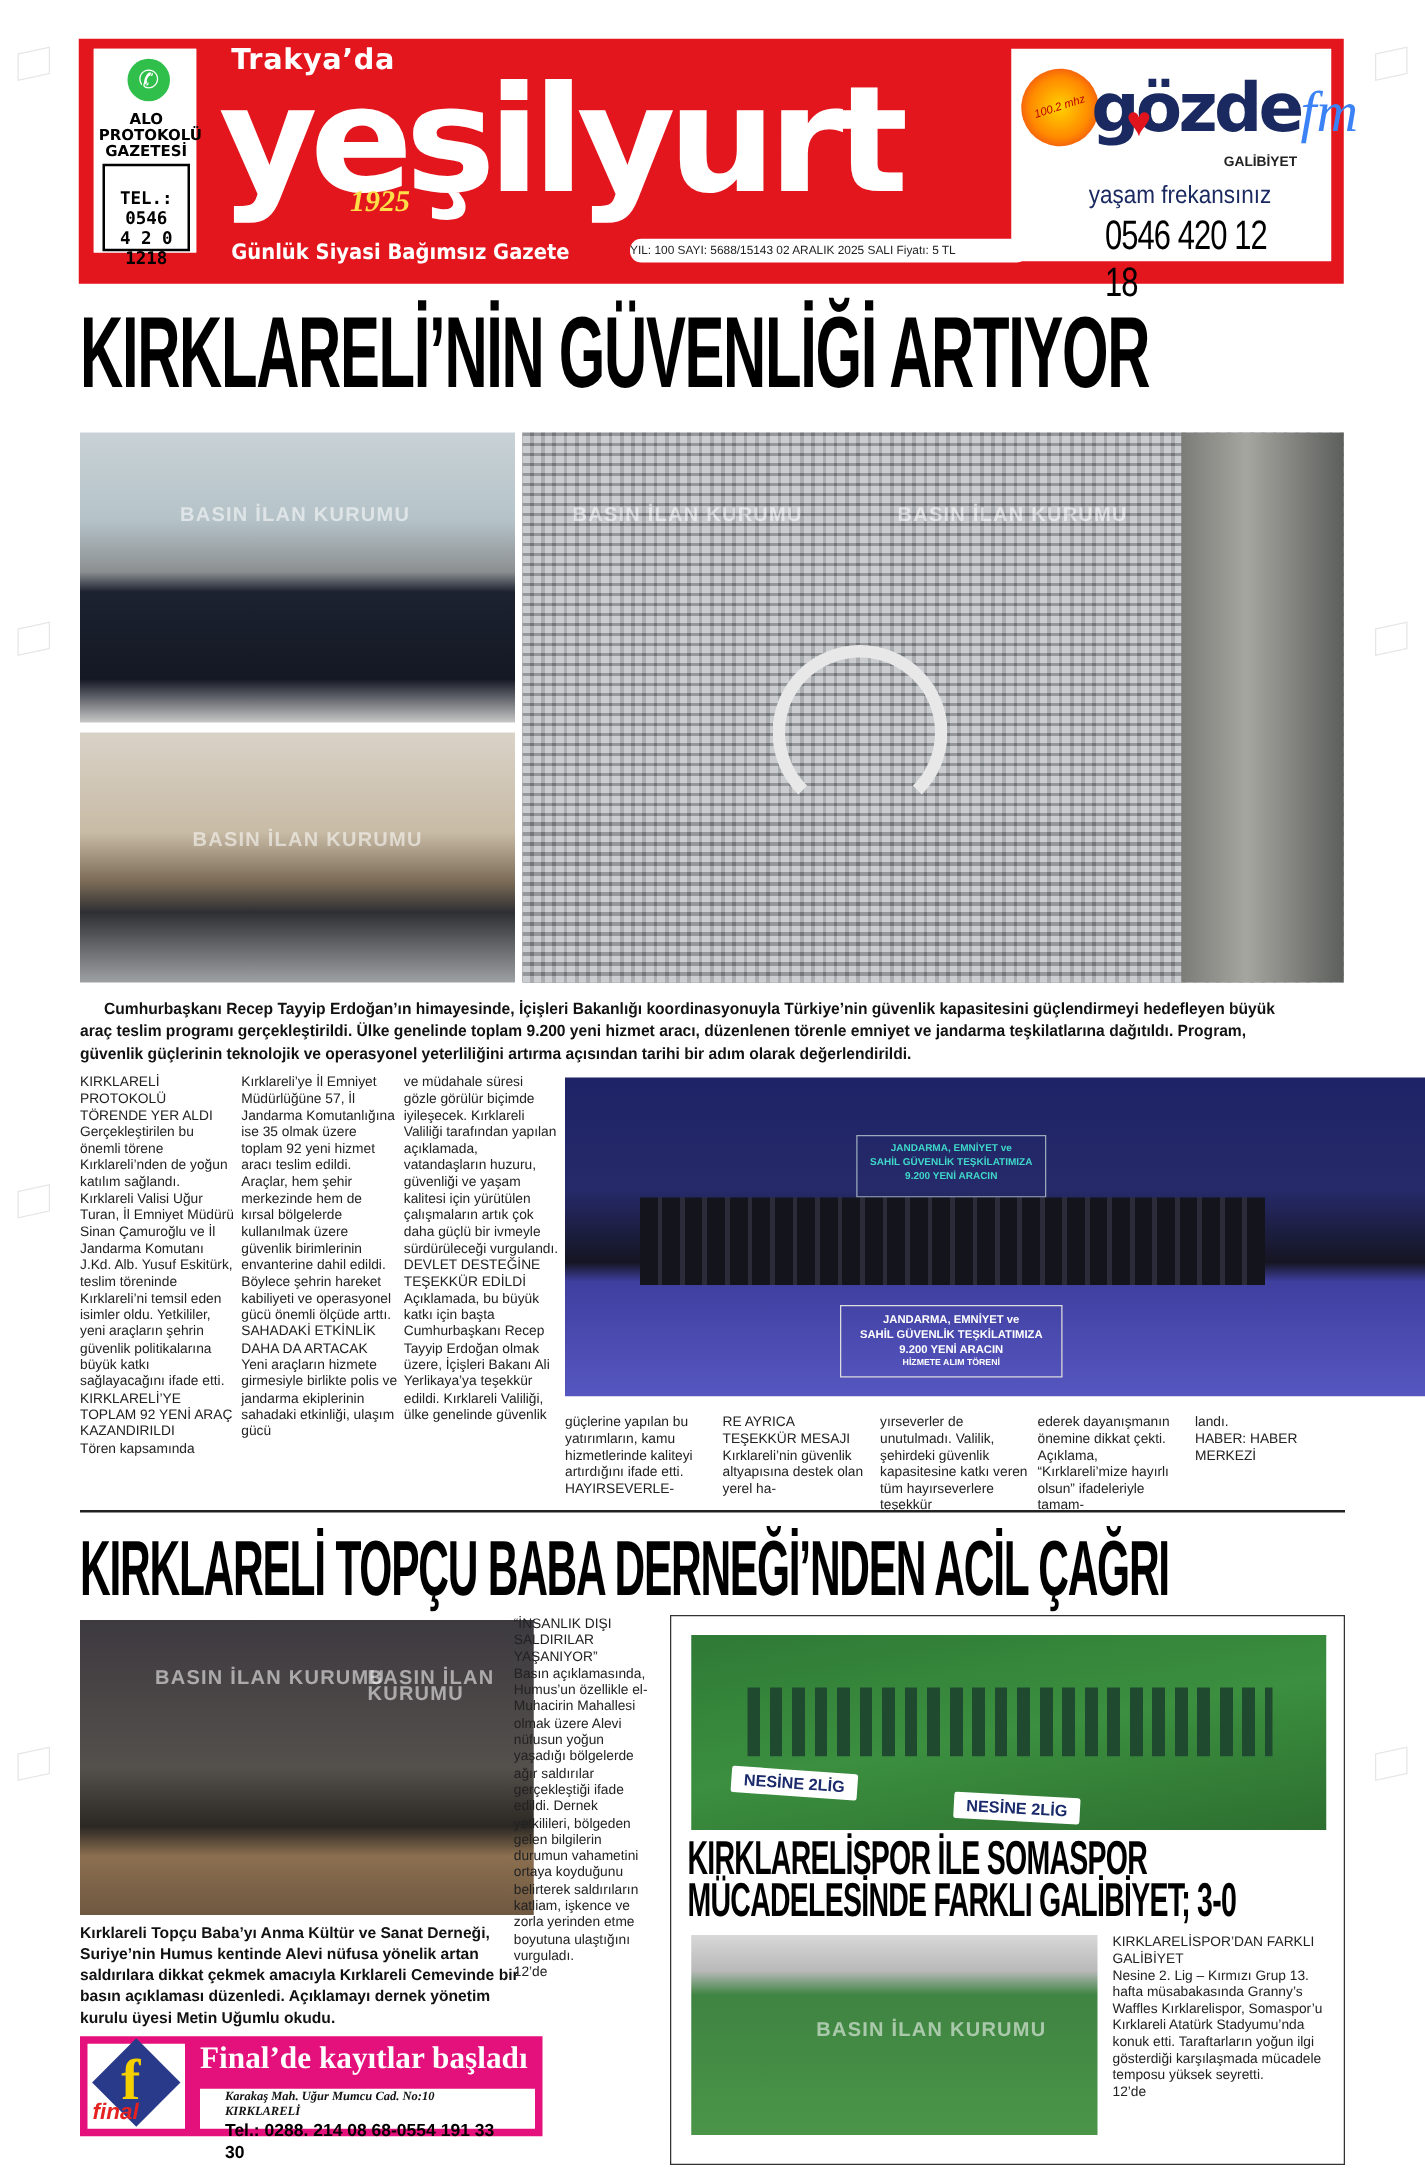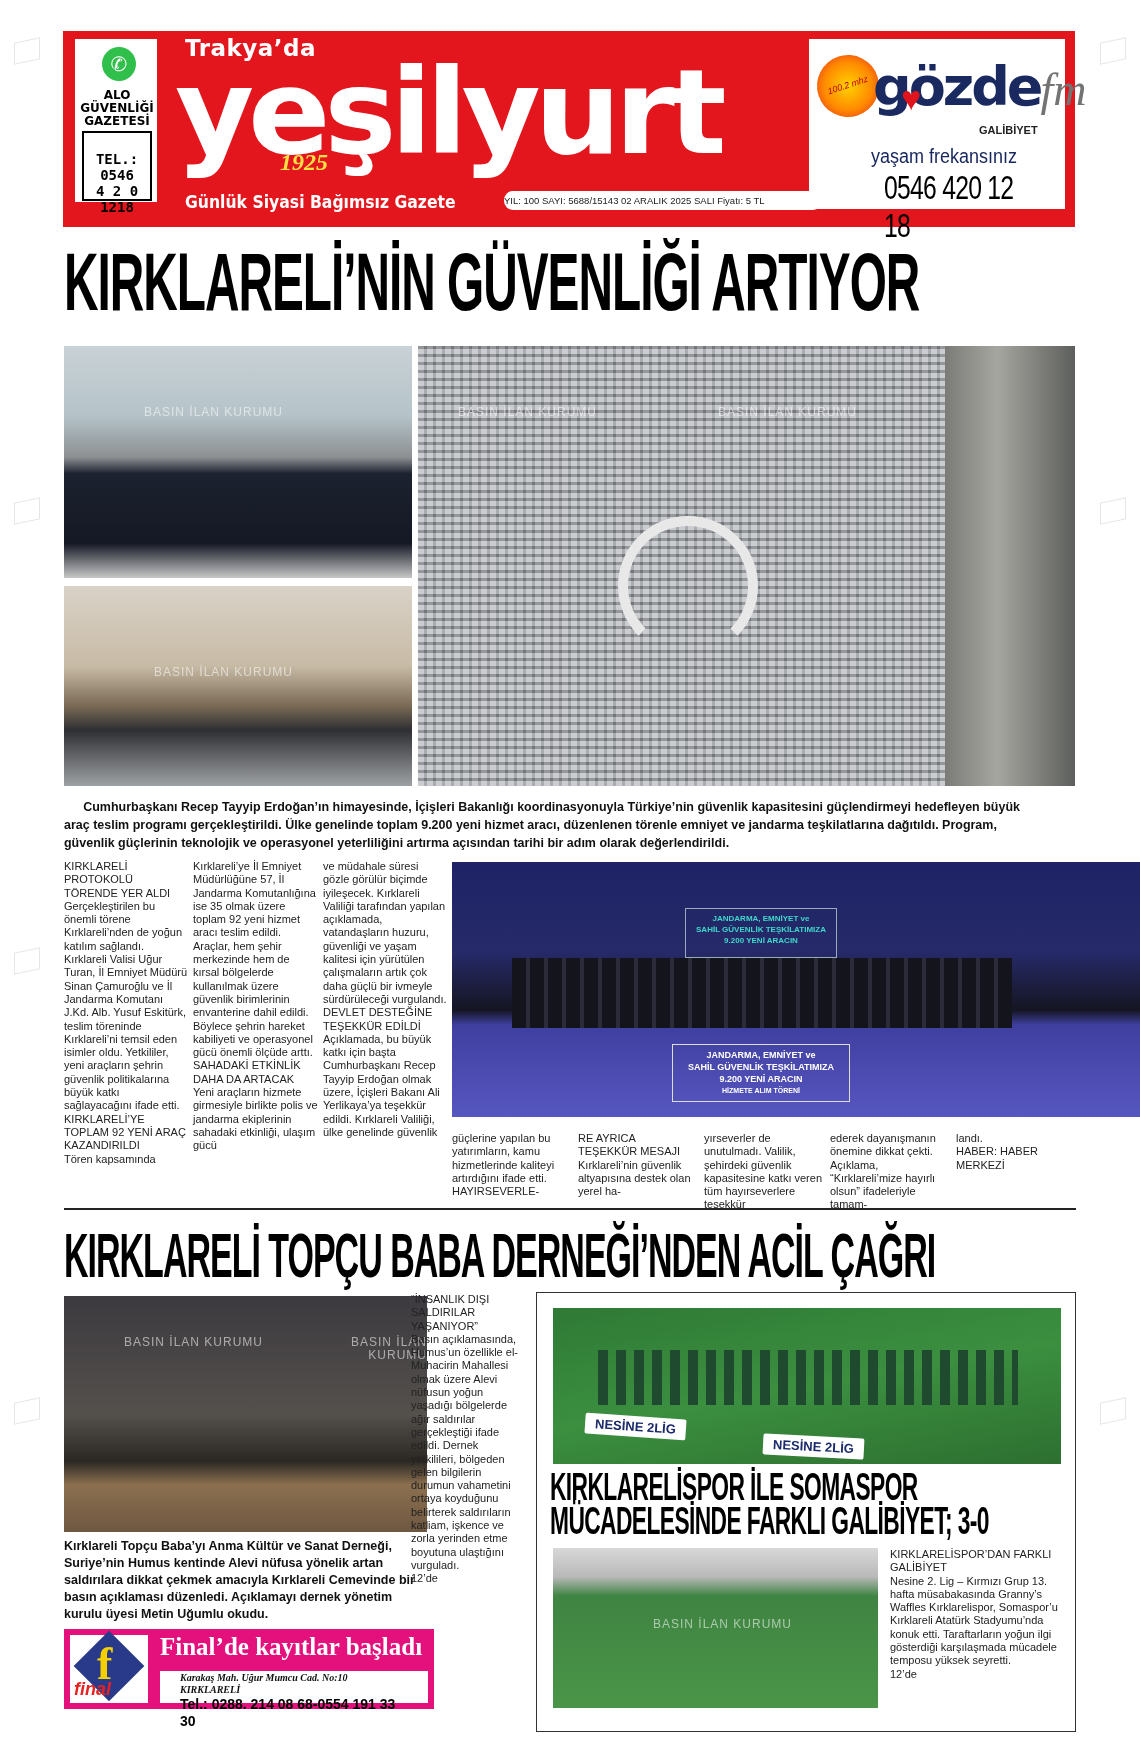--- a/index.html
+++ b/index.html
@@ -12,21 +12,21 @@
 #alo-text{left:2px;top:48px;width:76px;font-weight:900;font-size:12px;line-height:13px;color:#000;font-family:"DejaVu Sans",sans-serif}
 #tel-box{left:5px;top:90px;width:70px;height:70px;border:2px solid #000;font-weight:900;font-family:"DejaVu Sans Mono",monospace;font-size:14px;line-height:16px;color:#000;padding-top:18px}
 #kicker{left:122px;top:4px;color:#fff;font-weight:900;font-size:23px;font-family:"DejaVu Sans",sans-serif;letter-spacing:.5px}
 #brand{left:112px;top:6px;color:#fff;font-weight:900;font-size:118px;letter-spacing:-6px;font-family:"DejaVu Sans",sans-serif;line-height:150px;transform:scaleX(1.03);transform-origin:left}
 #year{left:217px;top:118px;color:#fde047;font-family:"Liberation Serif",serif;font-style:italic;font-weight:700;font-size:24px}
 #tagline{left:122px;top:161px;color:#fff;font-weight:700;font-size:17px;font-family:"DejaVu Sans",sans-serif;transform:scaleX(.92);transform-origin:left}
 #issue-pill{left:441px;top:160px;width:318px;height:19px;background:#fff;border-radius:9px;font-size:9.5px;line-height:19px;text-align:left;color:#222;white-space:nowrap}
 #fm-ad{left:746px;top:8px;width:256px;height:170px;background:#fff}
 #fm-burst{left:8px;top:16px;width:62px;height:62px;background:radial-gradient(circle,#ffd200 0,#ff8a00 55%,#e52222 100%);border-radius:50%;transform:rotate(-18deg);font-size:9px;color:#b00;text-align:center;line-height:60px;font-style:italic}
 #fm-logo{left:64px;top:18px;font-size:54px;font-weight:900;color:#1a2a60;letter-spacing:-3px;font-family:"DejaVu Sans",sans-serif;line-height:60px}
-#fm-logo .fm{color:#737373;font-family:"Liberation Serif",serif;font-style:italic;font-weight:400;font-size:46px;letter-spacing:0}
+#fm-logo .fm{color:#3b82f6;font-family:"Liberation Serif",serif;font-style:italic;font-weight:400;font-size:46px;letter-spacing:0}
 #fm-heart{left:92px;top:40px;color:#e0141c;font-size:34px}
 #fm-city{left:170px;top:85px;font-size:11px;color:#222;font-weight:700}
 #fm-slogan{left:62px;top:106px;font-size:20px;color:#1a2a60;font-family:"Liberation Sans",sans-serif;transform:scaleX(.9);transform-origin:left}
 #fm-phone{left:75px;top:130px;font-size:33px;color:#000;font-family:"Liberation Sans",sans-serif;transform:scaleX(.75);transform-origin:left;letter-spacing:-1px}
 
 .headline{font-family:"Liberation Sans",sans-serif;font-weight:900;color:#000;white-space:nowrap;transform-origin:left top;letter-spacing:-2px}
 #hl1{left:64px;top:240px;font-size:92px;line-height:96px;transform:scaleX(.52) scaleY(.88)}
 #hl2{left:64px;top:1222px;font-size:68px;line-height:72px;transform:scaleX(.5) scaleY(.92)}
 
 .photo{overflow:hidden}
@@ -38,21 +38,21 @@
 #ph-vehicles .road{position:absolute;right:0;top:0;width:130px;height:100%;background:linear-gradient(90deg,#7b7b78,#a6a6a0 40%,#5d5f5c)}
 #ph-stage{left:452px;top:862px;width:747px;height:255px;background:linear-gradient(180deg,#1d2366 0,#262a6a 35%,#151522 58%,#3f3fa0 64%,#5656c0 100%)}
 #ph-stage .banner{position:absolute;left:233px;top:46px;width:152px;height:50px;border:1px solid #9ab;color:#3fd8c9;font-size:8px;font-weight:700;text-align:center;line-height:11px;padding-top:4px}
 #ph-stage .banner2{position:absolute;left:220px;top:182px;width:178px;height:58px;border:1px solid #ddd;color:#fff;font-size:9px;font-weight:700;text-align:center;line-height:12px;padding-top:4px}
 #ph-stage .people{position:absolute;left:60px;top:96px;width:500px;height:70px;background:repeating-linear-gradient(90deg,#14141c 0 14px,#2b2b3a 14px 18px)}
 #ph-meeting{left:64px;top:1296px;width:363px;height:236px;background:linear-gradient(180deg,#3d3a40 0,#54504c 50%,#2b2824 70%,#8b6f4f 80%,#6f5841 100%)}
 #ph-football{left:553px;top:1308px;width:508px;height:156px;background:linear-gradient(170deg,#2f7a36 0,#3b8f3f 50%,#2d6f30 100%)}
 #ph-football .players{position:absolute;left:45px;top:42px;width:420px;height:55px;background:repeating-linear-gradient(90deg,#1f4a30 0 10px,transparent 10px 18px)}
 #ph-football .board{position:absolute;background:#fff;color:#1a2a6a;font-weight:900;font-size:13px;padding:3px 10px;border-radius:2px}
 #ph-stadium{left:553px;top:1548px;width:325px;height:160px;background:linear-gradient(180deg,#d8d8d8 0,#b9b9b9 18%,#3f8442 30%,#4a9548 100%)}
-.wm{position:absolute;color:rgba(255,255,255,.55);font-weight:400;font-size:12px;letter-spacing:1px;text-align:right;line-height:13px}
+.wm{position:absolute;color:rgba(255,255,255,.55);font-weight:700;font-size:16px;letter-spacing:1px;text-align:left;line-height:13px}
 
 #lead{left:64px;top:798px;width:1012px;font-weight:700;font-size:13px;line-height:18px;color:#111;text-indent:20px;transform:scaleX(.96);transform-origin:left}
 .col{font-size:11px;line-height:13.3px;color:#222;white-space:pre-line;hyphens:manual}
 #col1{left:64px;top:860px;width:124px}
 #col2{left:193px;top:860px;width:125px}
 #col3{left:323px;top:860px;width:124px}
 .bcol{top:1132px;width:118px}
 #bc1{left:452px}#bc2{left:578px}#bc3{left:704px}#bc4{left:830px}#bc5{left:956px}
 #rule1{left:64px;top:1208px;width:1012px;height:2px;background:#222}
 #caption2{left:64px;top:1538px;width:363px;font-weight:700;font-size:12.5px;line-height:17px;color:#111}
@@ -83,21 +83,21 @@
 <div class="cube" style="left:14px;top:950px"></div>
 <div class="cube" style="left:1100px;top:950px"></div>
 <div class="cube" style="left:14px;top:1400px"></div>
 <div class="cube" style="left:1100px;top:1400px"></div>
 
 <header id="masthead" class="abs">
   <div id="alo-box" class="abs">
     <div id="wa-icon" class="abs">✆</div>
     <div id="alo-text" class="abs">
       <div>ALO</div>
-      <div>GÜVENLİĞİ</div>
+      <div>PROTOKOLÜ</div>
       <div>GAZETESİ</div>
     </div>
     <div id="tel-box" class="abs">
       <div>TEL.:</div>
       <div>0546</div>
       <div>4 2 0</div>
       <div>1218</div>
     </div>
   </div>
   <div id="kicker" class="abs">Trakya’da</div>

